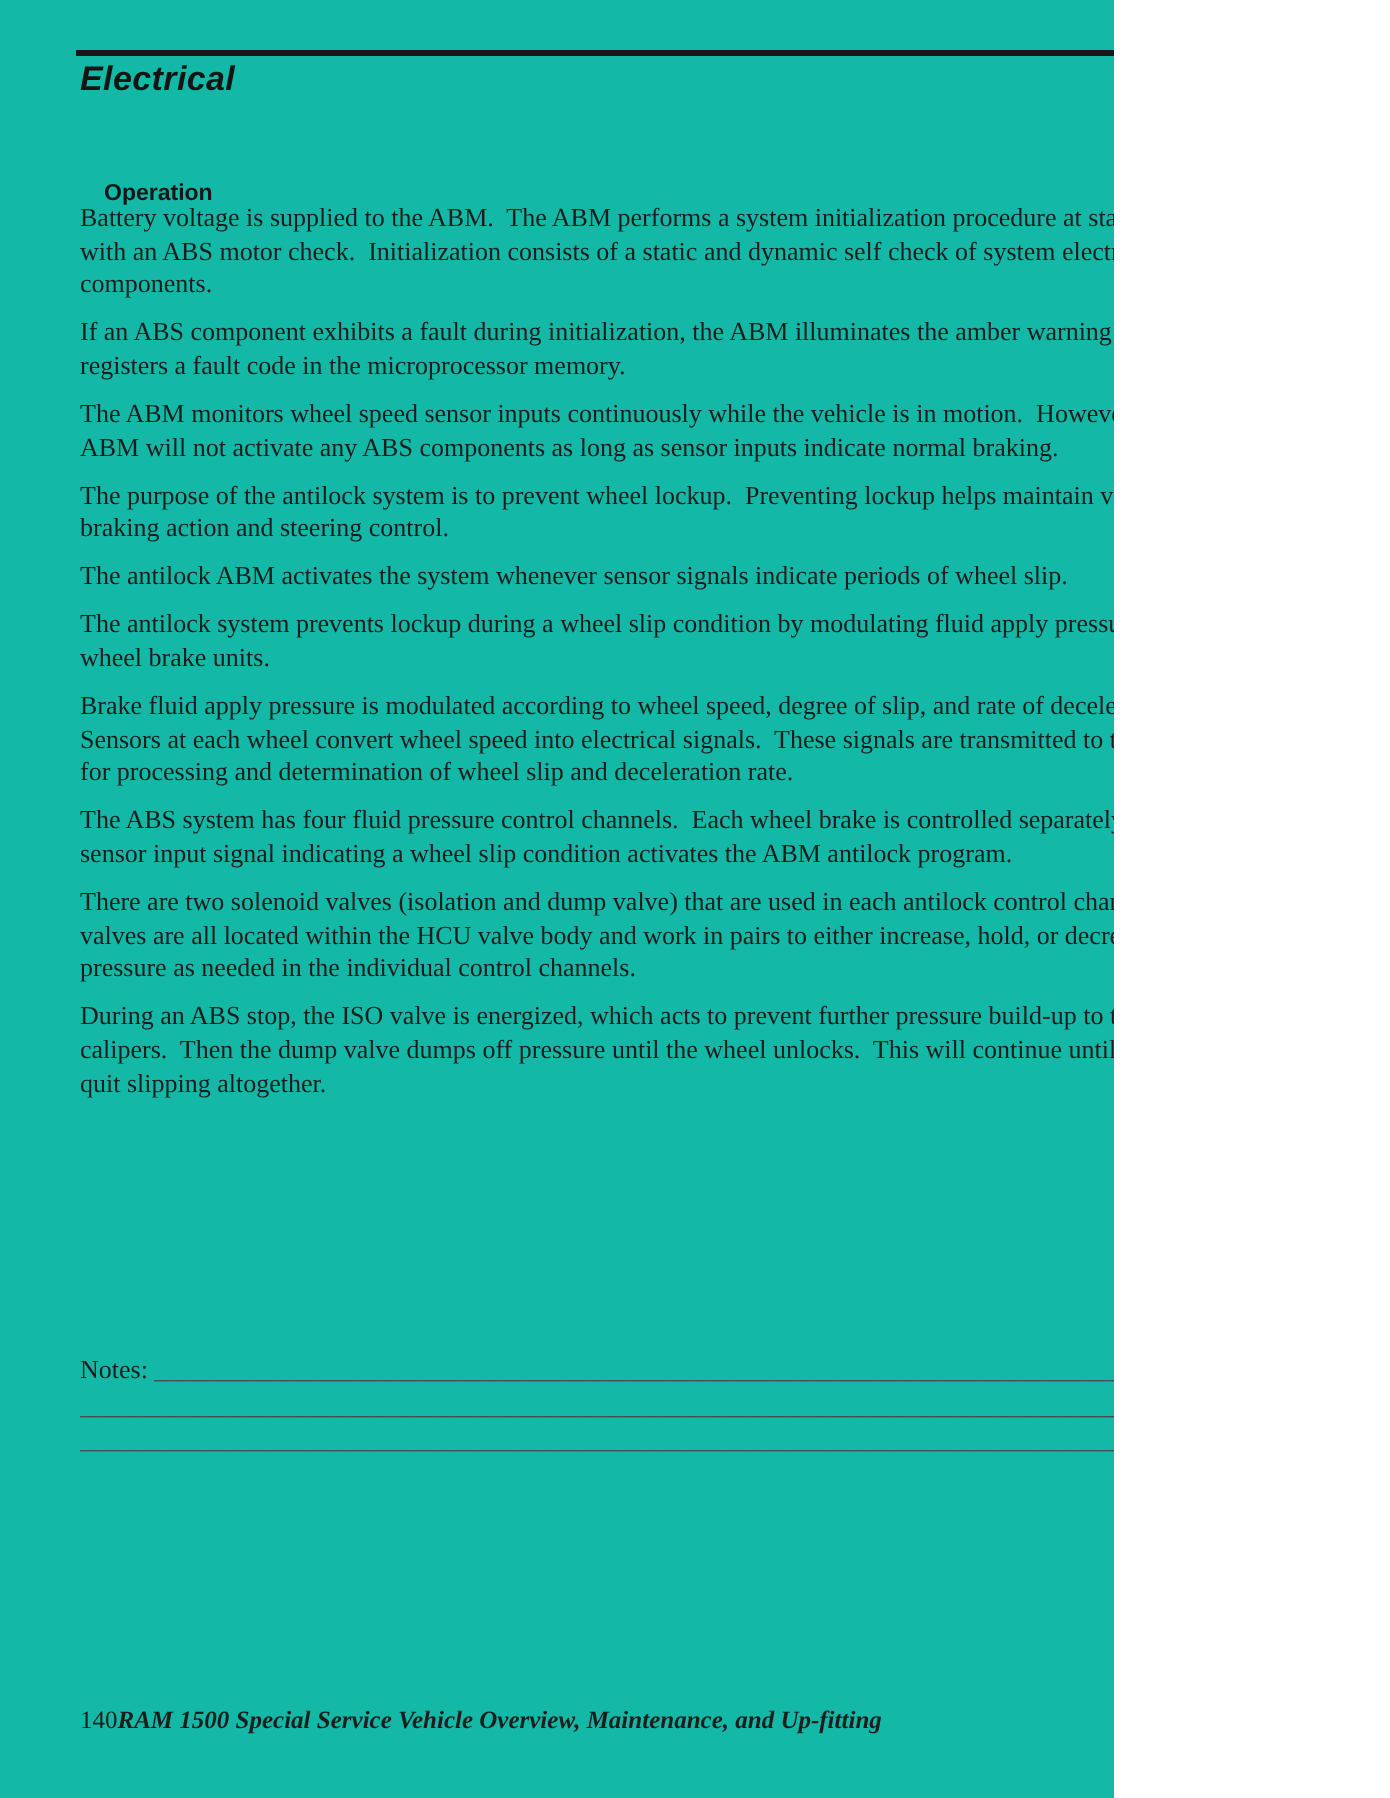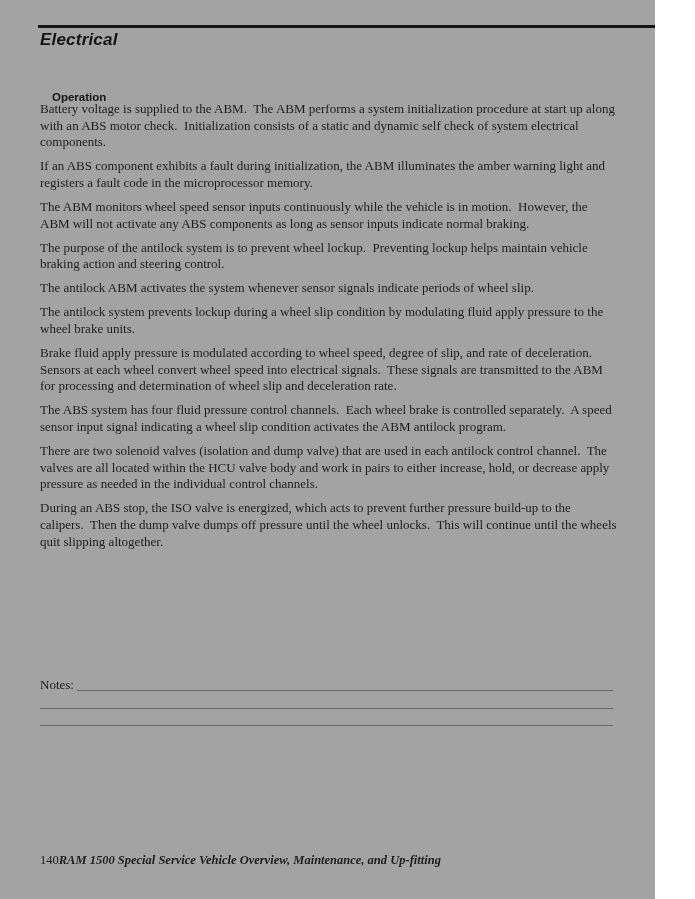--- a/index.html
+++ b/index.html
@@ -1,20 +1,20 @@
 <!DOCTYPE html>
 <html><head>
 <meta charset="utf-8">
 <style>
   html, body { margin: 0; padding: 0; background: #ffffff; }
   .page {
     position: relative;
-    width: 655px;
+    width: 557px;
     height: 899px;
-    background: #a3a3a3;
+    background: #14b8a6;
     overflow: hidden;
     font-family: "Liberation Serif", "DejaVu Serif", serif;
     color: #1d1d1d;
   }
   .header-rule {
     position: absolute;
     left: 38px;
     top: 25px;
     width: 621px;
     height: 3px;

